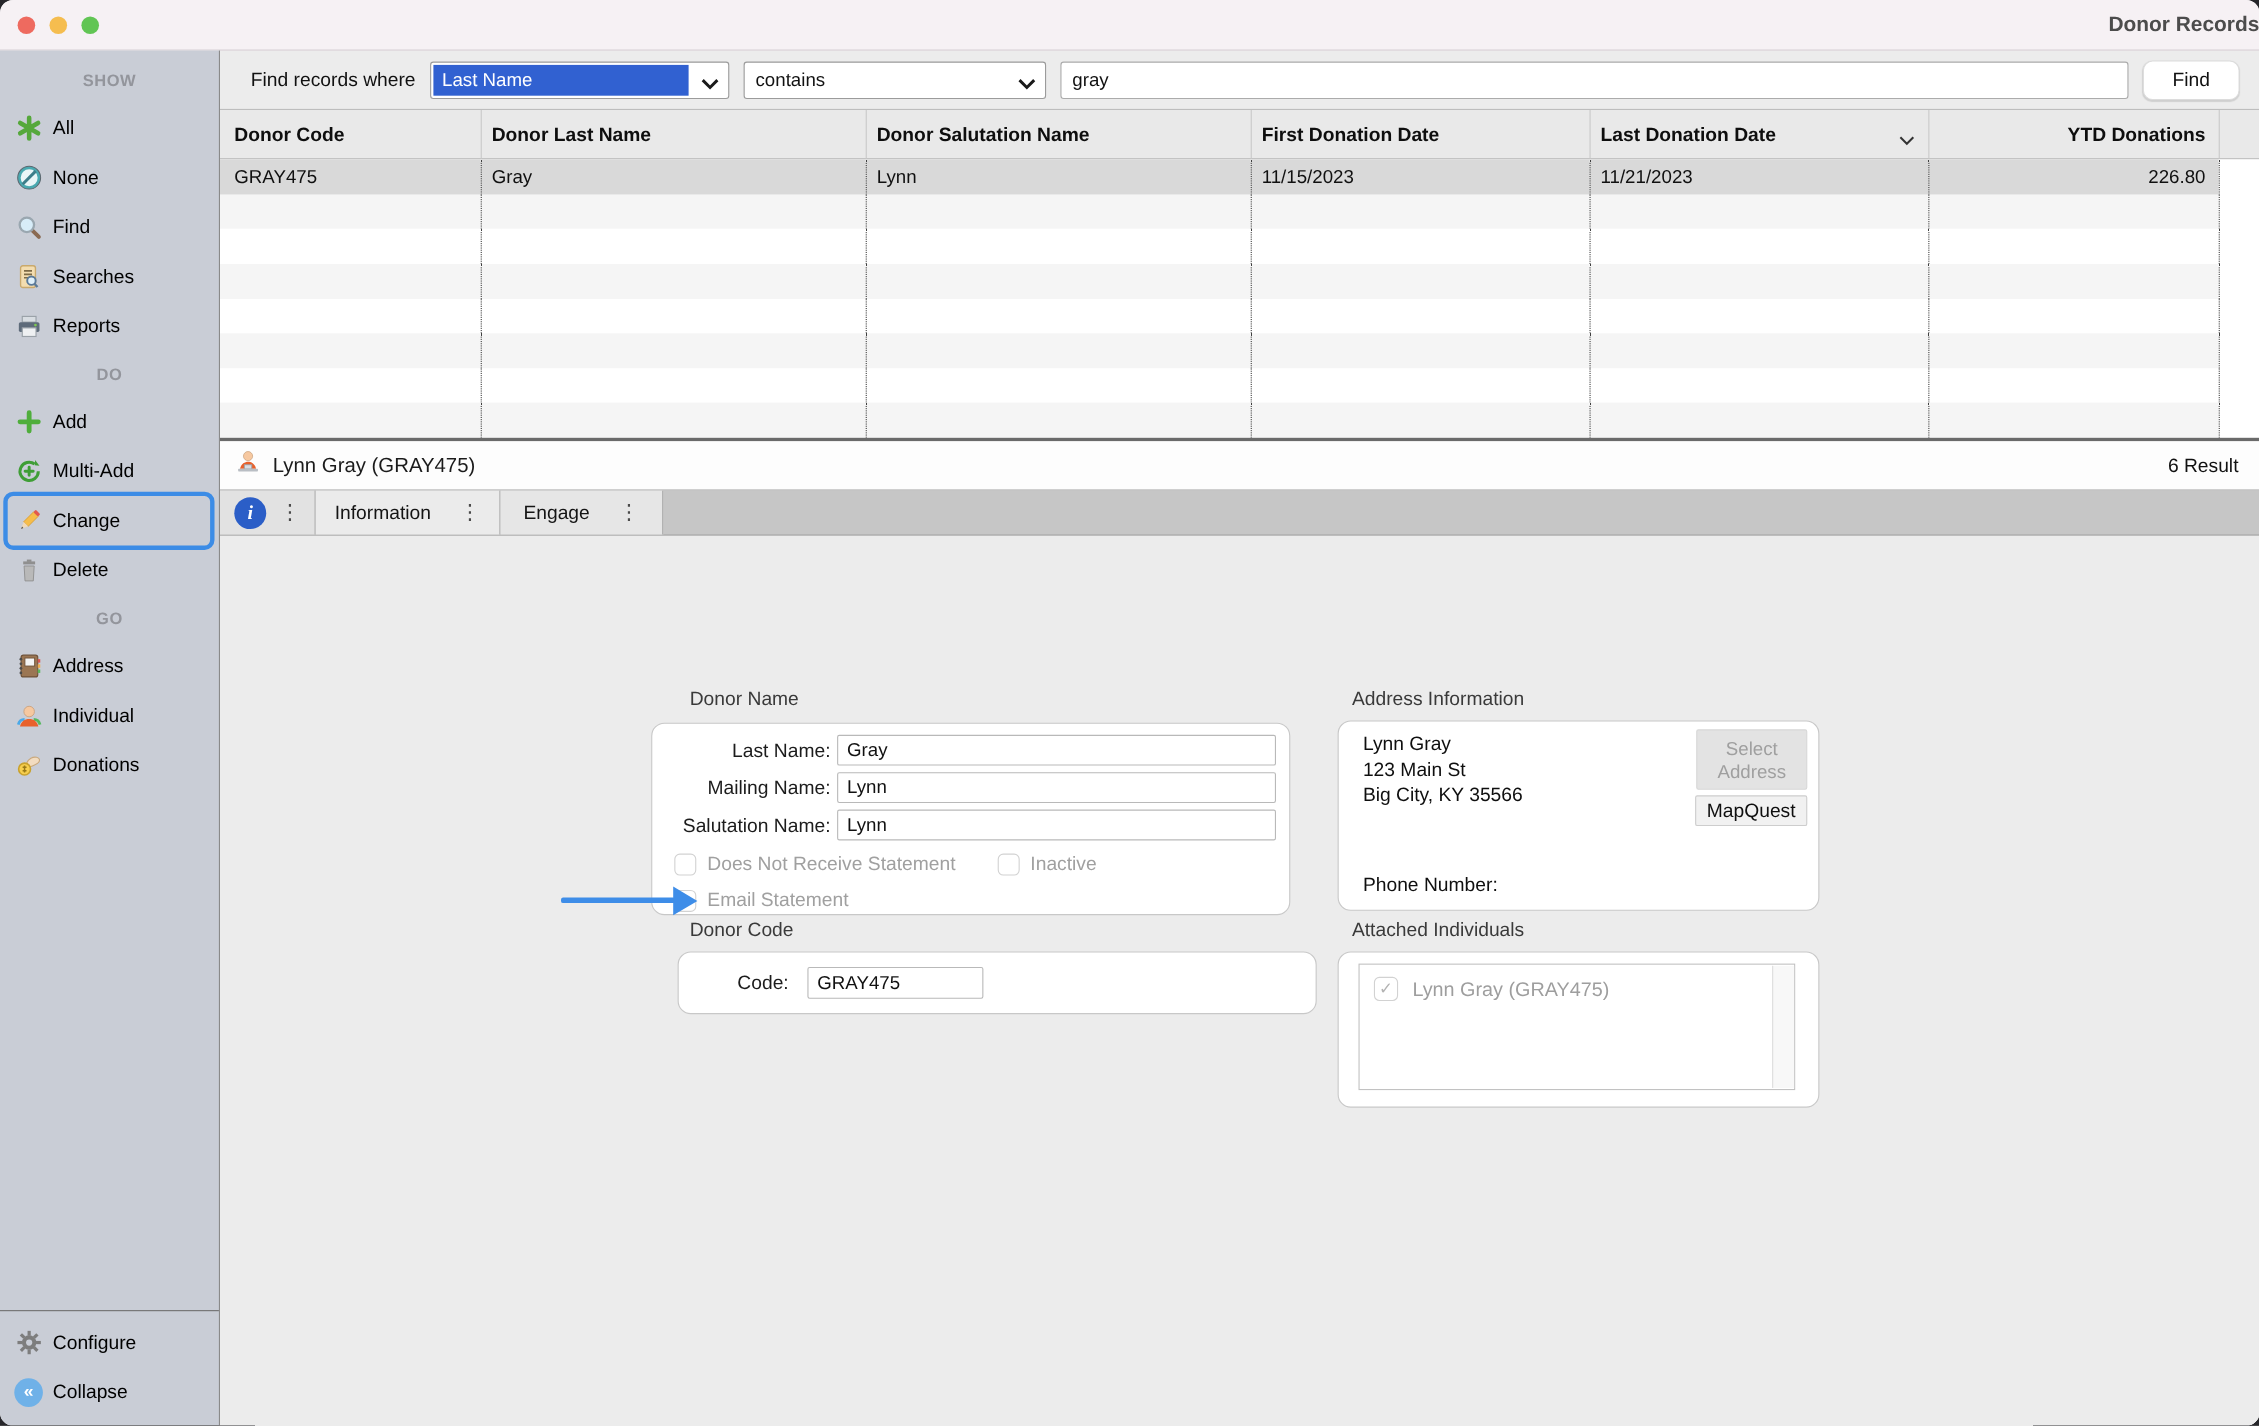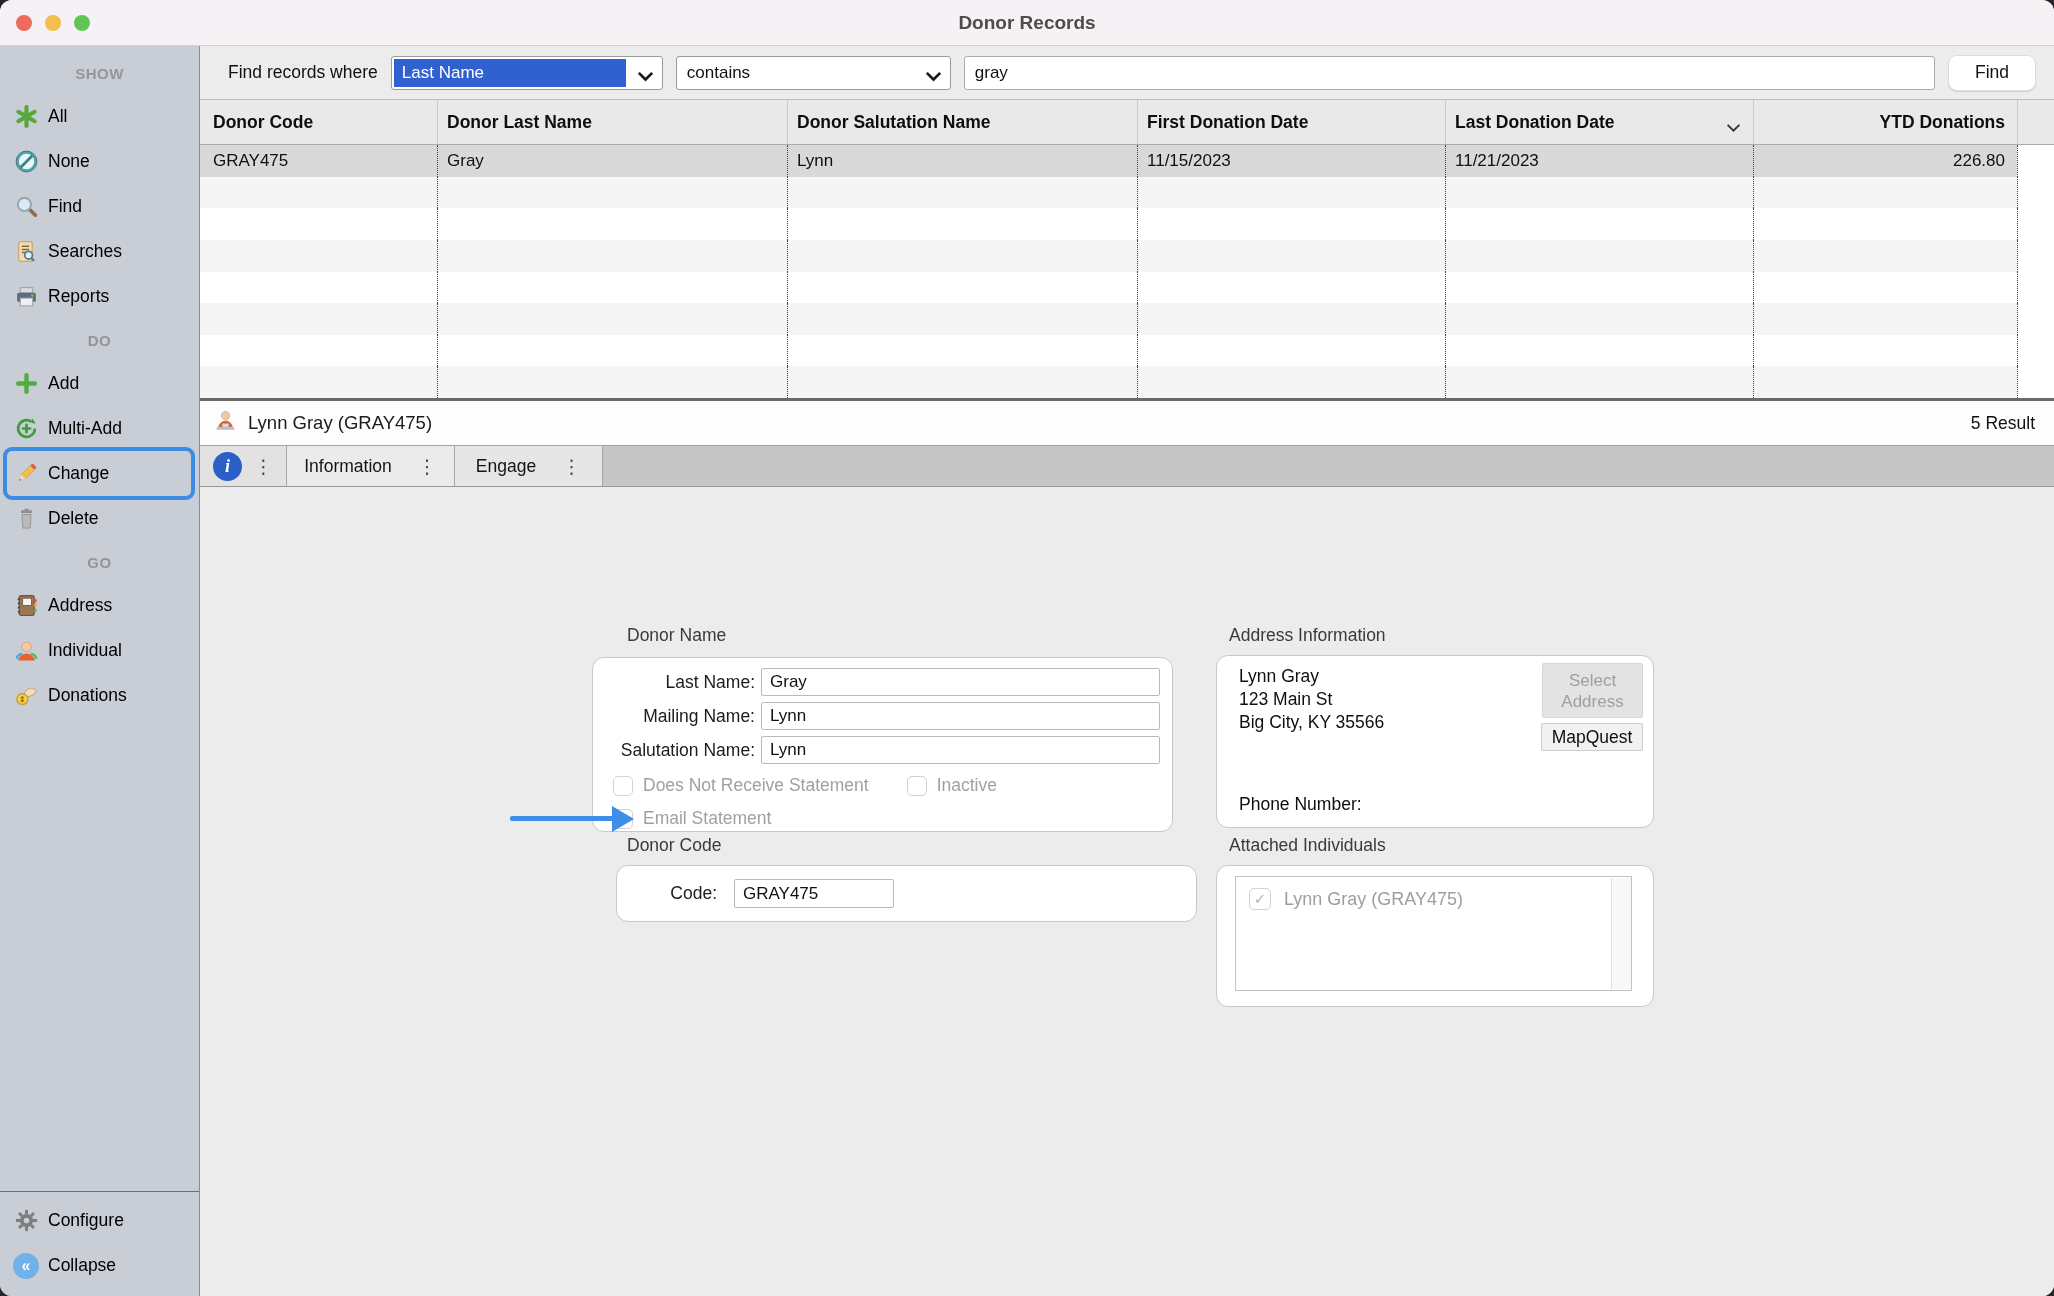--- a/index.html
+++ b/index.html
@@ -3,21 +3,21 @@
 <meta charset="utf-8">
 <style>
   * { margin:0; padding:0; box-sizing:border-box; }
   html,body { background:#26262a; }
   body { font-family:"Liberation Sans","DejaVu Sans",sans-serif; }
   .window { position:relative; width:2054px; height:1296px; background:#ececec;
             border-radius:12px; overflow:hidden; }
 
   
   .titlebar { position:relative; height:46px; background:#f6f1f4; border-bottom:1px solid #d6d0d4;
-              display:flex; align-items:center; justify-content:center; }
+              display:flex; align-items:center; justify-content:flex-end; }
   .lights { position:absolute; left:16px; top:0; height:100%; display:flex; align-items:center; gap:13px; }
   .light { width:16px; height:16px; border-radius:50%; }
   .light.red { background:#ee6a5f; } .light.yellow { background:#f5bd4f; } .light.green { background:#61c554; }
   .win-title { font-size:19px; font-weight:bold; color:#4c4c4c; }
 
   
   .main { display:flex; height:1250px; }
   .sidebar { position:relative; width:200px; flex-shrink:0; background:#c9cdd6; border-right:1px solid #8a8a8a; padding-top:6px; }
   .content { flex:1; min-width:0; display:flex; flex-direction:column; background:#ececec; }
 
@@ -433,21 +433,21 @@
       <div class="recordbar">
         <span>
           <svg viewBox="0 0 24 24" width="27" height="27">
               <circle cx="12" cy="6.8" r="3.7" fill="#f6c8a0" stroke="#caa27e" stroke-width="0.6"></circle>
               <path d="M5.5 17c1-4 4-5.6 6.5-5.6s5.5 1.6 6.5 5.6z" fill="#e8612c"></path>
               <rect x="9" y="13.8" width="6" height="3.4" fill="#d9dde2" stroke="#9aa1a8" stroke-width="0.7"></rect>
               <rect x="4" y="17" width="16" height="2.3" rx="0.6" fill="#b9bec4"></rect>
             </svg>
         </span>
         <span class="rec-title">Lynn Gray (GRAY475)</span>
-        <span class="rec-count">5 Result</span>
+        <span class="rec-count">6 Result</span>
       </div>
 
       <div class="tabstrip">
         <div class="tab tab-info">
           <span class="info-badge">i</span>
           <span class="dots">⋮</span>
         </div>
         <div class="tab tab-information">
           <span>Information</span>
           <span class="dots">⋮</span>

